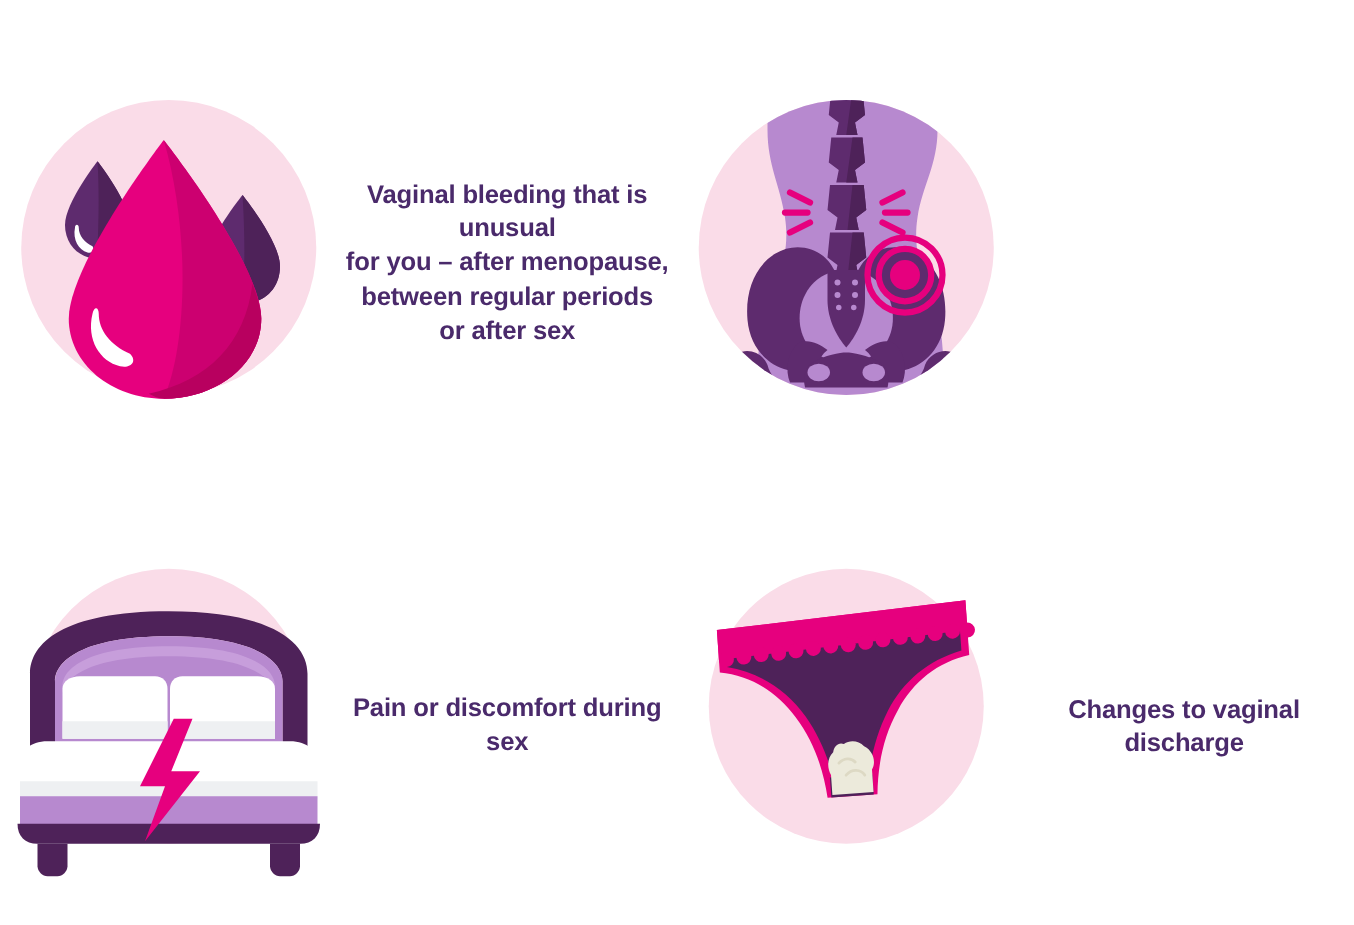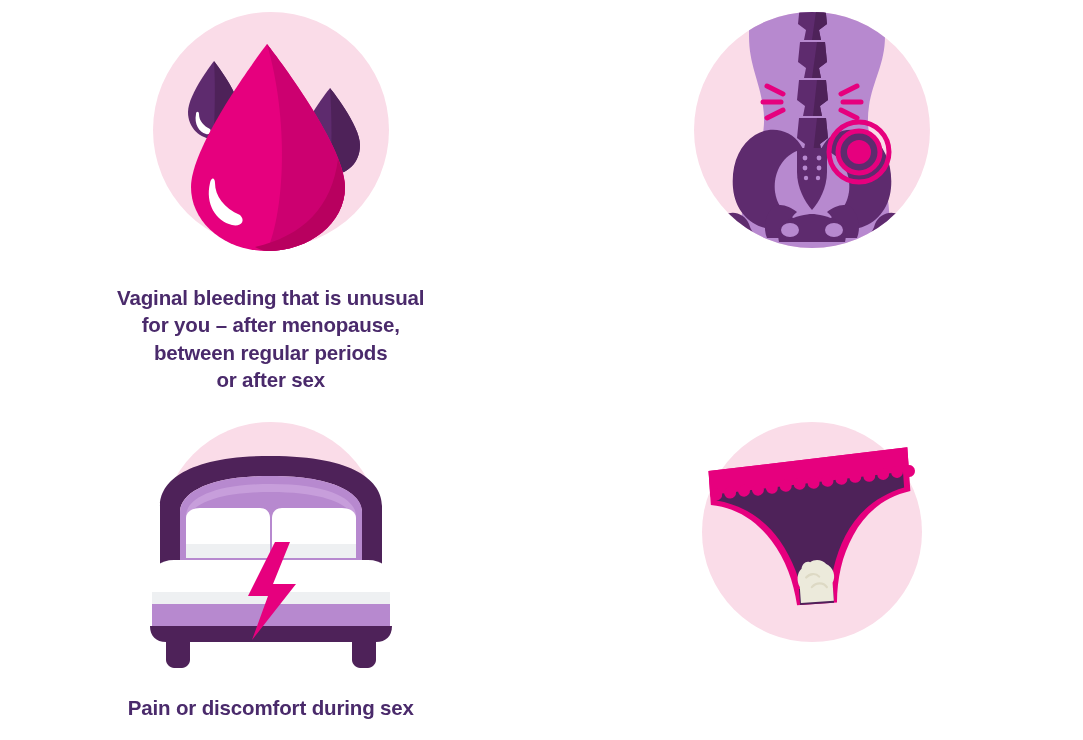--- a/index.html
+++ b/index.html
@@ -22,21 +22,21 @@
   .grid {
     position: absolute;
     inset: 0;
     display: grid;
     grid-template-columns: 1fr 1fr;
     grid-template-rows: 400px 340px;
   }
   .cell {
     position: relative;
     display: flex;
-    flex-direction: column;
+    flex-direction: row;
     align-items: center;
   }
   .icon-wrap {
     position: relative;
     width: 270px;
     height: 262px;
     display: block;
   }
   .cell-row1 .icon-wrap { margin-top: 2px; }
   .cell-row2 .icon-wrap { margin-top: 12px; }
@@ -224,16 +224,17 @@
             <path d="M118 176 L152 176 L152 192 L118 192 Z" fill="#4e2259"></path>
 
             <path d="M122 156 C117 160 116 168 119 174 L119 190 L152 190 L152 172 C156 166 154 157 147 153 C143 148 136 147 131 150 C127 148 123 151 122 156 Z" fill="#eceadb"></path>
             <g stroke="#ddd9c4" stroke-width="2.2" fill="none" stroke-linecap="round">
               <path d="M126 165 C130 161 136 161 139 165"></path>
               <path d="M131 175 C136 170 143 171 146 176"></path>
             </g>
           </g>
         </svg>
       </div>
+      <p class="caption">Changes to vaginal discharge</p>
     </div>
 
   </div>
 </div>
 
 </body></html>

